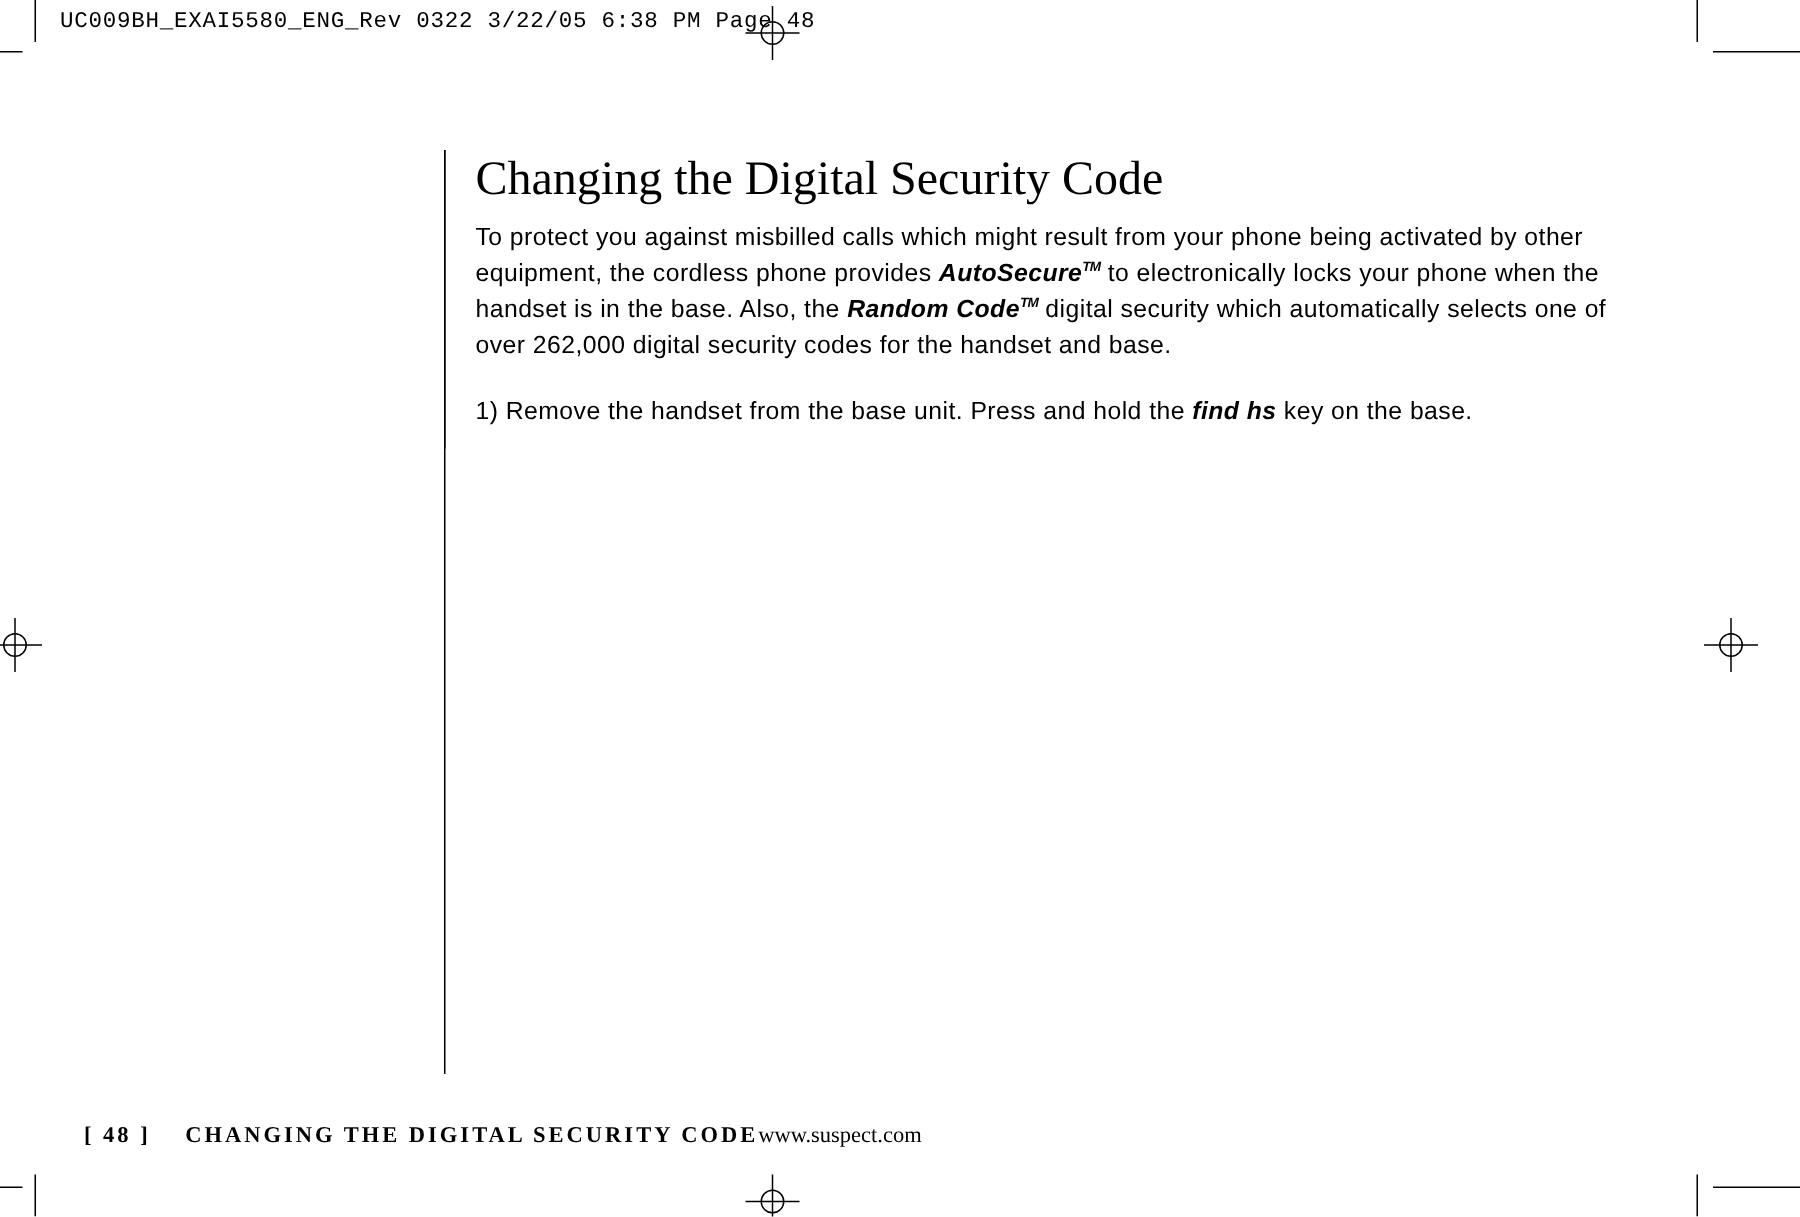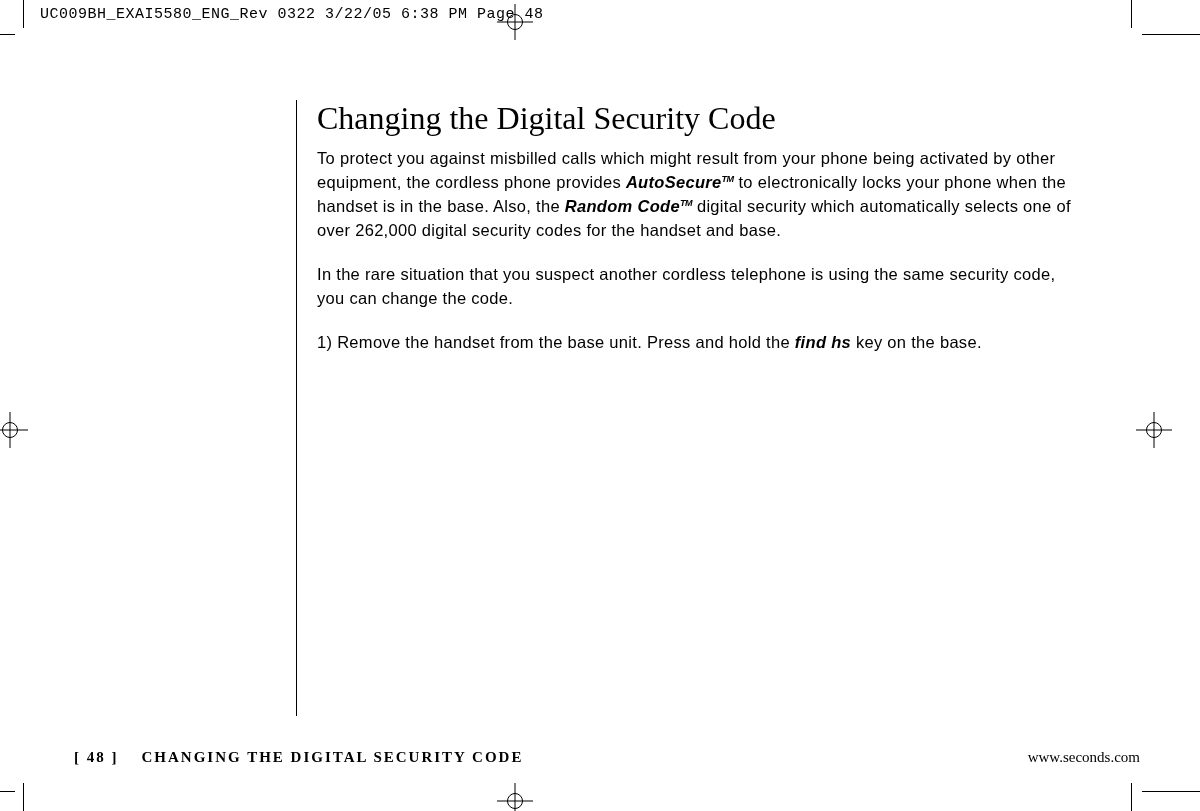--- a/index.html
+++ b/index.html
@@ -97,23 +97,21 @@
       left: 296px;
       width: 1px;
       background: #000;
     }
     .footer {
       position: absolute;
       bottom: 45px;
       left: 56px;
       right: 60px;
       display: flex;
-      justify-content: space-between;
       align-items: baseline;
-      margin-left: 18px;
     }
     .footer-left {
       font-family: Georgia, 'Times New Roman', serif;
       font-size: 15px;
       font-weight: bold;
       letter-spacing: 2px;
     }
     .footer-right {
       font-family: Georgia, 'Times New Roman', serif;
       font-size: 15px;
@@ -148,29 +146,28 @@
 <div class="reg-mark" style="top:418px; right:34px;">
     <div class="reg-circle"></div>
   </div>
 
 <div class="content-area">
   <h1 class="heading">Changing the Digital Security Code</h1>
   <div class="body-text">
     <p>
       <span>To protect you against misbilled calls which might result from your phone being activated by other equipment, the cordless phone provides </span><span class="bi"><span>AutoSecure</span><span class="tm">TM</span></span><span> to electronically locks your phone when the handset is in the base. Also, the </span><span class="bi"><span>Random Code</span><span class="tm">TM</span></span><span> digital security which automatically selects one of over 262,000 digital security codes for the handset and base.</span>
     </p>
-    <p>In the rare situation that you suspect another cordless telephone is using the same security code, you can change the code.</p>
     <p class="numbered">
       <span>1)&nbsp;Remove the handset from the base unit. Press and hold the </span><span class="bi">find hs</span><span> key on the base.</span>
     </p>
   </div>
 </div>
 
 <div class="content-border-extend" style="top:100px; height:616px;"></div>
 
 <div class="footer">
   <div class="footer-left">
     <span class="pgnum">[ 48 ]</span>
     &nbsp;&nbsp;
     <span>CHANGING THE DIGITAL SECURITY CODE</span>
   </div>
-  <div class="footer-right">www.seconds.com</div>
+  <div class="footer-right">www.suspect.com</div>
 </div>
 
 </body></html>

